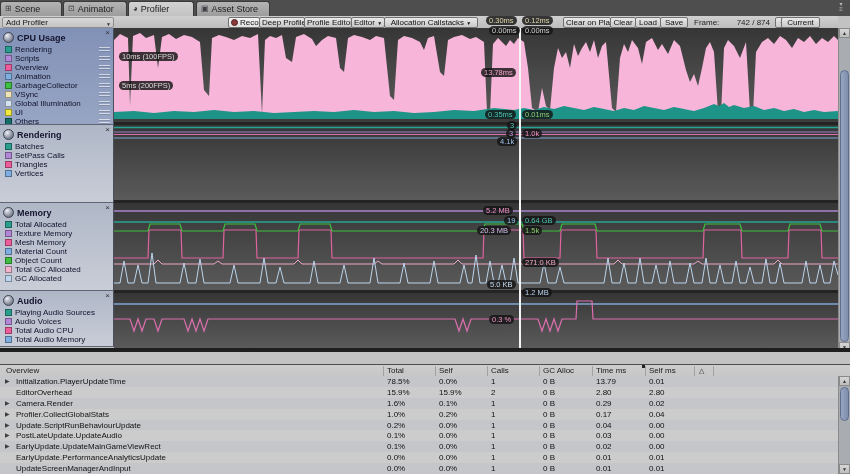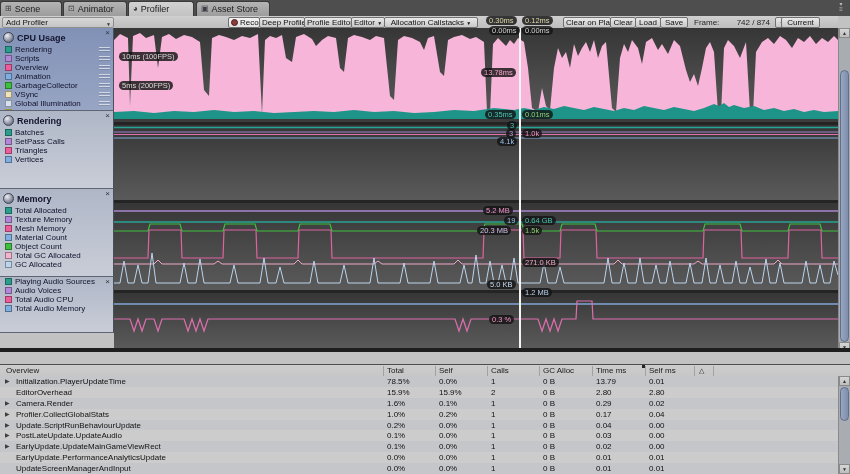--- a/index.html
+++ b/index.html
@@ -127,21 +127,21 @@
     <div class="btn" style="left:635px;width:26px;"><span>Load</span></div>
     <div class="btn" style="left:660px;width:28px;"><span>Save</span></div>
     <span class="tool-label" style="left:694px;">Frame:</span>
     <span class="tool-label" style="left:724px;width:46px;text-align:right;">742 / 874</span>
     <div class="btn" style="left:775px;width:15px;font-size:6px;">◀</div>
     <div class="btn" style="left:791px;width:15px;font-size:6px;">▶</div>
     <div class="btn" style="left:781px;width:39px;"><span>Current</span></div>
   </div>
 
   <div id="sidebar">
-      <div class="panel cpu" style="height: 83px;">
+      <div class="panel cpu" style="height: 97px;">
         <div class="panel-head">
           <span class="panel-icon"></span>
           <span class="panel-title">CPU Usage</span>
         </div>
         <span class="panel-close">×</span>
         <div class="leg">
           <span class="sw" style="background: rgb(42, 157, 143);"></span>
           <span class="lab">Rendering</span>
           <span class="grip"></span>
         </div>
@@ -238,20 +238,24 @@
         <div class="leg">
           <span class="sw" style="background: rgb(242, 179, 205);"></span>
           <span class="lab">Total GC Allocated</span>
         </div>
         <div class="leg">
           <span class="sw" style="background: rgb(188, 212, 236);"></span>
           <span class="lab">GC Allocated</span>
         </div>
       </div>
       <div class="panel gray" style="height: 56px;">
+        <div class="panel-head">
+          <span class="panel-icon"></span>
+          <span class="panel-title">Audio</span>
+        </div>
         <span class="panel-close">×</span>
         <div class="leg">
           <span class="sw" style="background: rgb(42, 157, 143);"></span>
           <span class="lab">Playing Audio Sources</span>
         </div>
         <div class="leg">
           <span class="sw" style="background: rgb(178, 135, 216);"></span>
           <span class="lab">Audio Voices</span>
         </div>
         <div class="leg">

